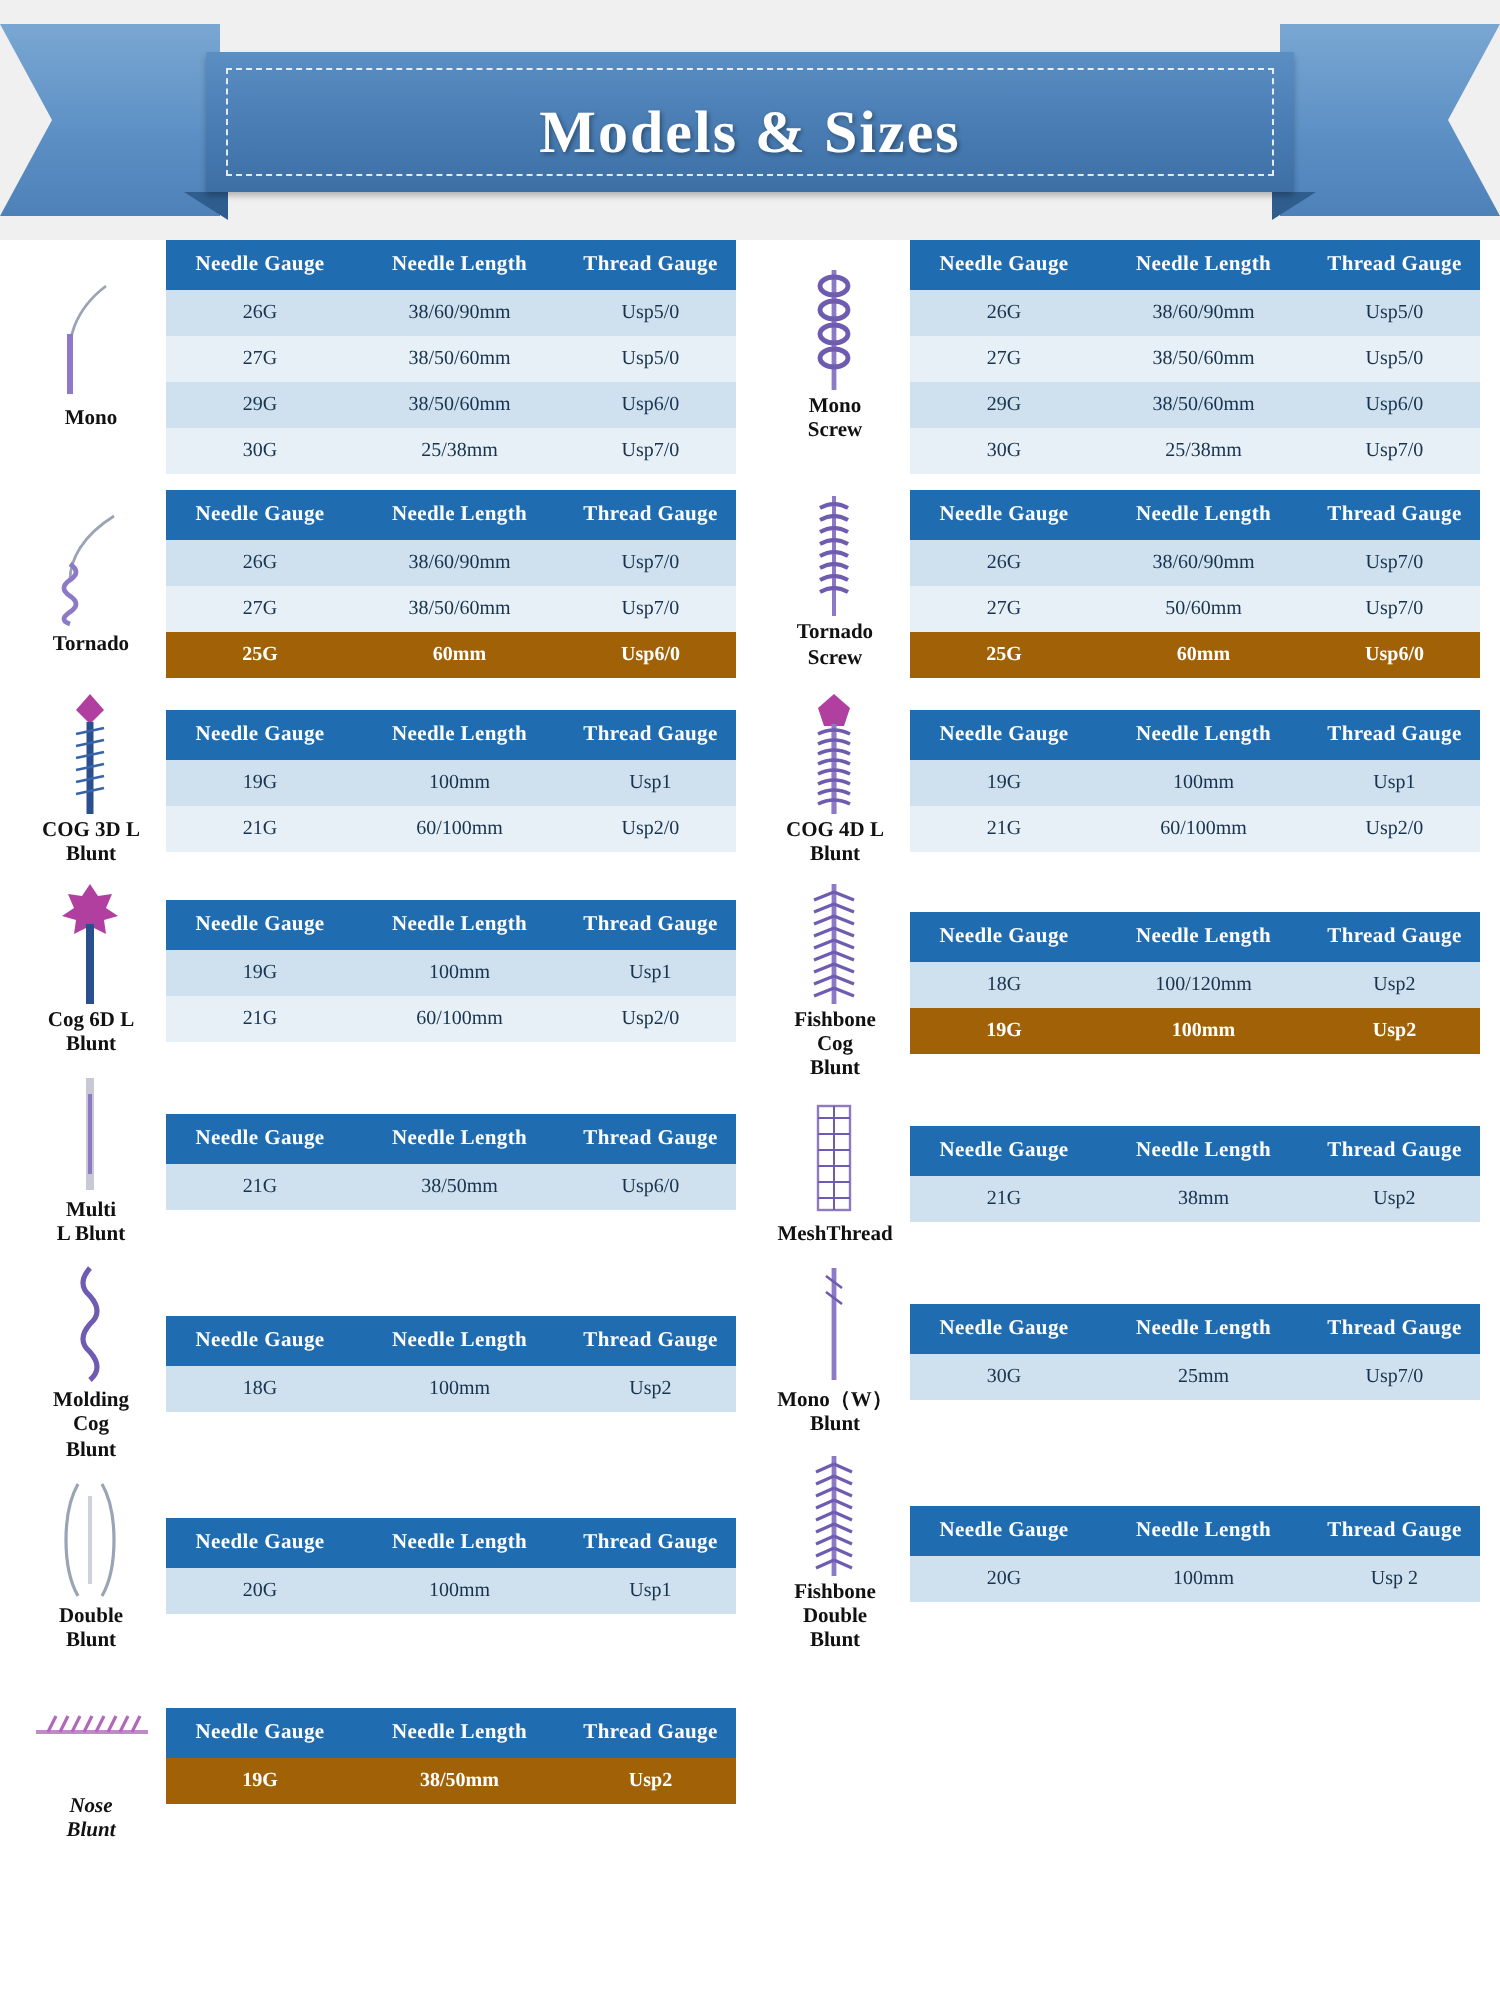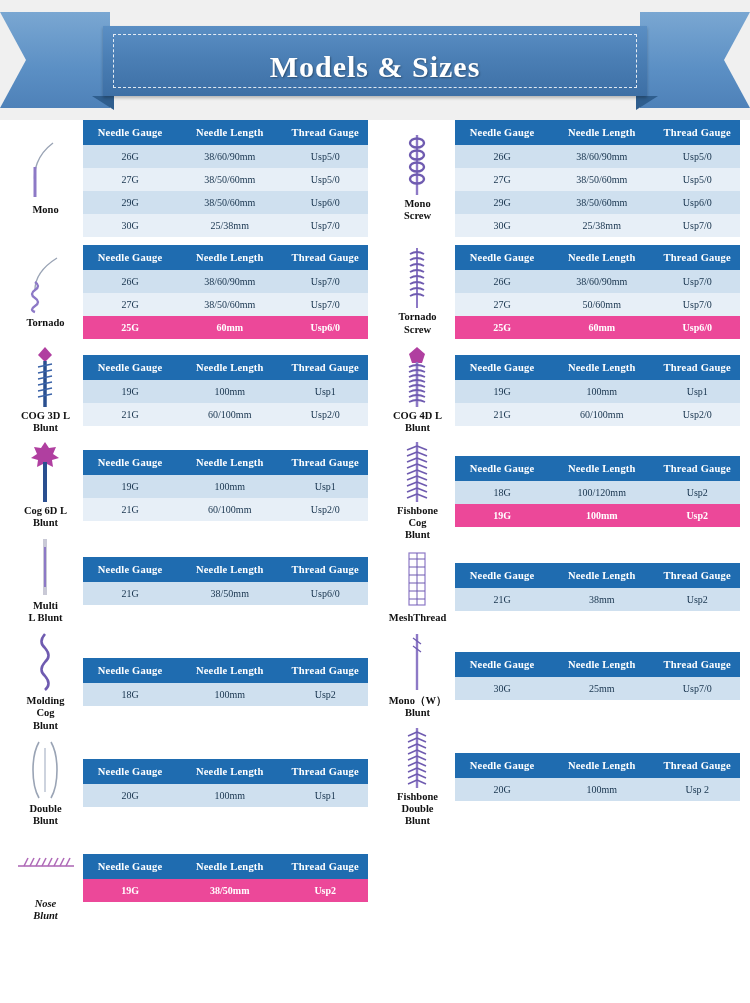--- a/index.html
+++ b/index.html
@@ -104,21 +104,21 @@
     padding:6px 2px;
     font-size:10px;
     color:#17334d;
     font-family:"Liberation Serif", serif;
     border:none;
   }
   .tbl tr.r0 td{background:#cfe0ef;}
   .tbl tr.r1 td{background:#e7eff7;}
   .tbl tr.r2 td{background:#cfe0ef;text-align:center;}
   .tbl tr.r3 td{background:#e7eff7;}
-  .tbl tr.hl td{background:#ec4899;color:#ffffff;font-weight:bold;}
+  .tbl tr.hl td{background:#a16207;color:#ffffff;font-weight:bold;}
   .tbl col.c1{width:33%;}
   .tbl col.c2{width:37%;}
   .tbl col.c3{width:30%;}
   svg{display:block;overflow:visible;}
 </style>
 </head>
 <body>
 
 <div class="banner-wrap">
   <div class="ribbon">

